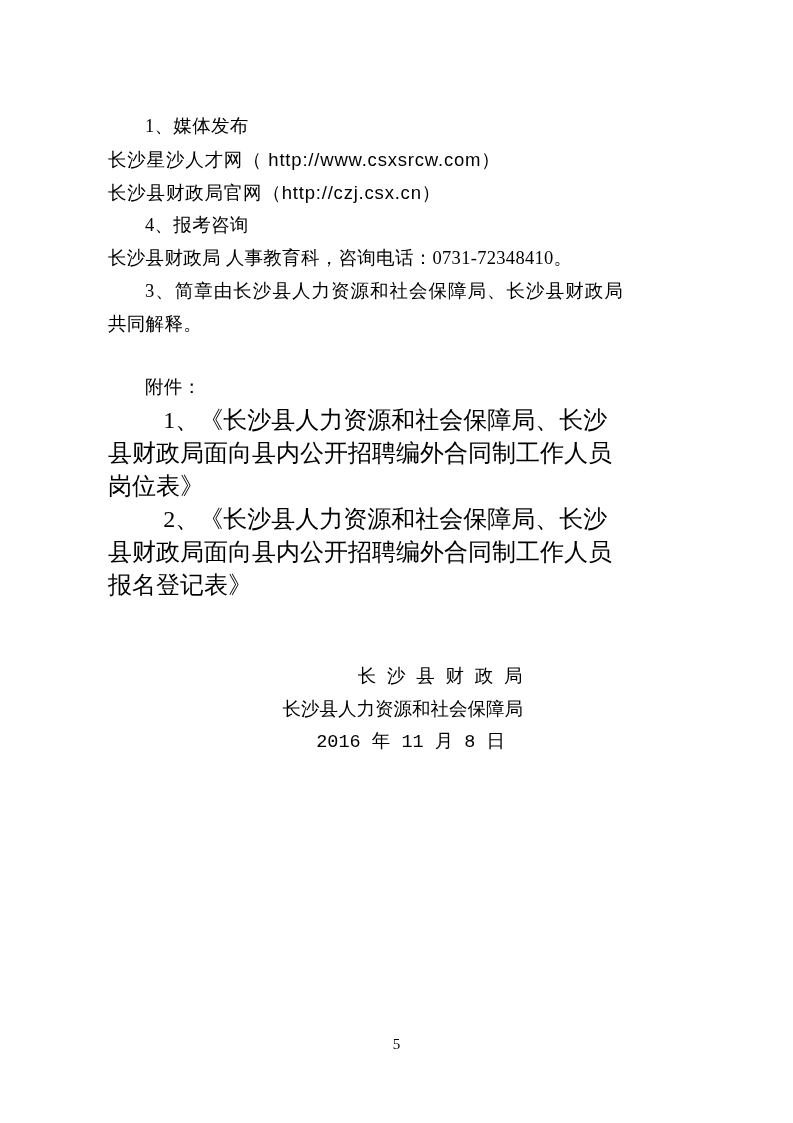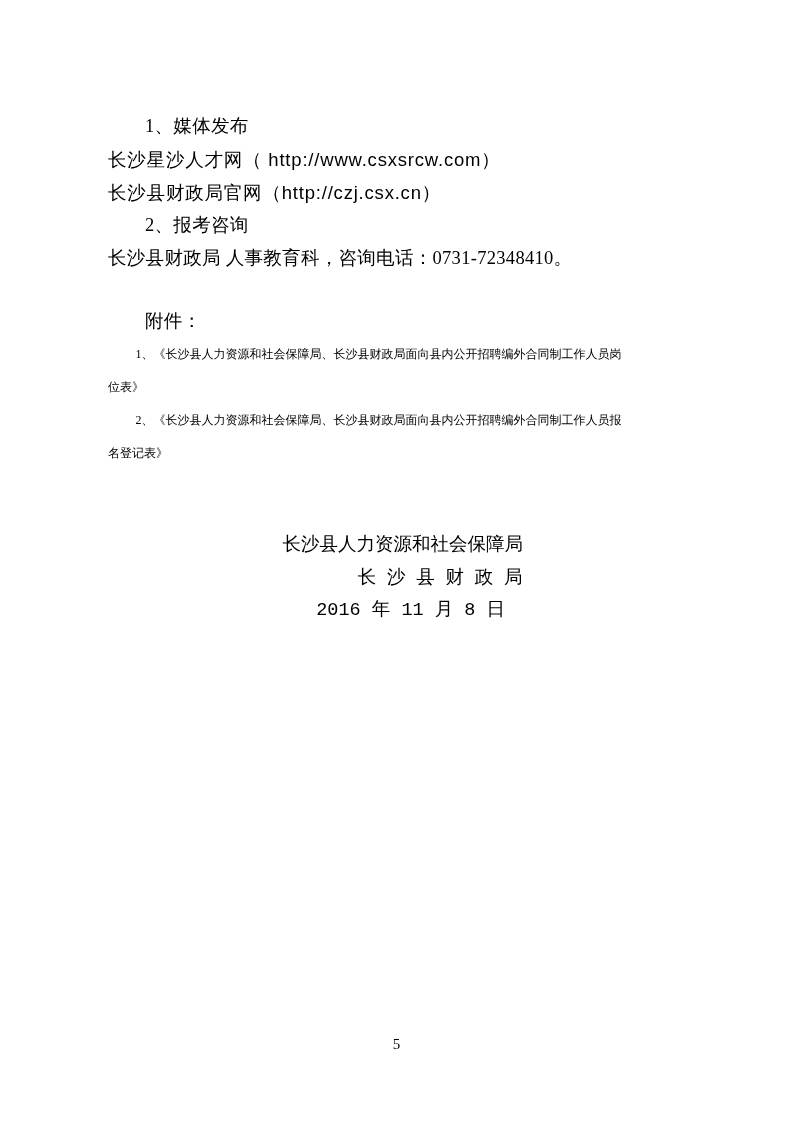--- a/index.html
+++ b/index.html
@@ -40,21 +40,21 @@
   .mono {
     font-family: Liberation Sans, sans-serif;
     letter-spacing: 0.8px;
   }
   .gap-block {
     height: 30px;
   }
   .attach-section {
   }
   .attach-item {
-    font-size: 12px;
+    font-size: 24px;
     line-height: 33px;
     text-indent: 2.3em;
     margin: 0;
   }
   .signature {
     margin-top: 58px;
     text-align: right;
     padding-right: 100px;
   }
   .sig-line {
@@ -83,35 +83,36 @@
 <body>
 
 <div class="page">
 
   <p class="para indent">1、媒体发布</p>
 
   <p class="para hang mono">长沙星沙人才网（ http://www.csxsrcw.com）</p>
 
   <p class="para hang mono">长沙县财政局官网（http://czj.csx.cn）</p>
 
-  <p class="para indent">2、报考咨询</p>
+  <p class="para indent">4、报考咨询</p>
 
   <p class="para hang">长沙县财政局  人事教育科，咨询电话：0731-72348410。</p>
 
 
+  <p class="para indent">3、简章由长沙县人力资源和社会保障局、长沙县财政局共同解释。</p>
 
   <div class="gap-block"></div>
 
   <div class="attach-section">
     <p class="para indent">附件：</p>
     <p class="attach-item">1、《长沙县人力资源和社会保障局、长沙县财政局面向县内公开招聘编外合同制工作人员岗位表》</p>
     <p class="attach-item">2、《长沙县人力资源和社会保障局、长沙县财政局面向县内公开招聘编外合同制工作人员报名登记表》</p>
   </div>
 
   <div class="signature">
+    <div class="sig-line dept2">长  沙  县  财  政  局</div>
     <div class="sig-line dept1">长沙县人力资源和社会保障局</div>
-    <div class="sig-line dept2">长  沙  县  财  政  局</div>
     <div class="sig-line date">2016 年 11 月 8 日</div>
   </div>
 
 </div>
 
 <div class="footer-page">5</div>
 
 </body></html>

